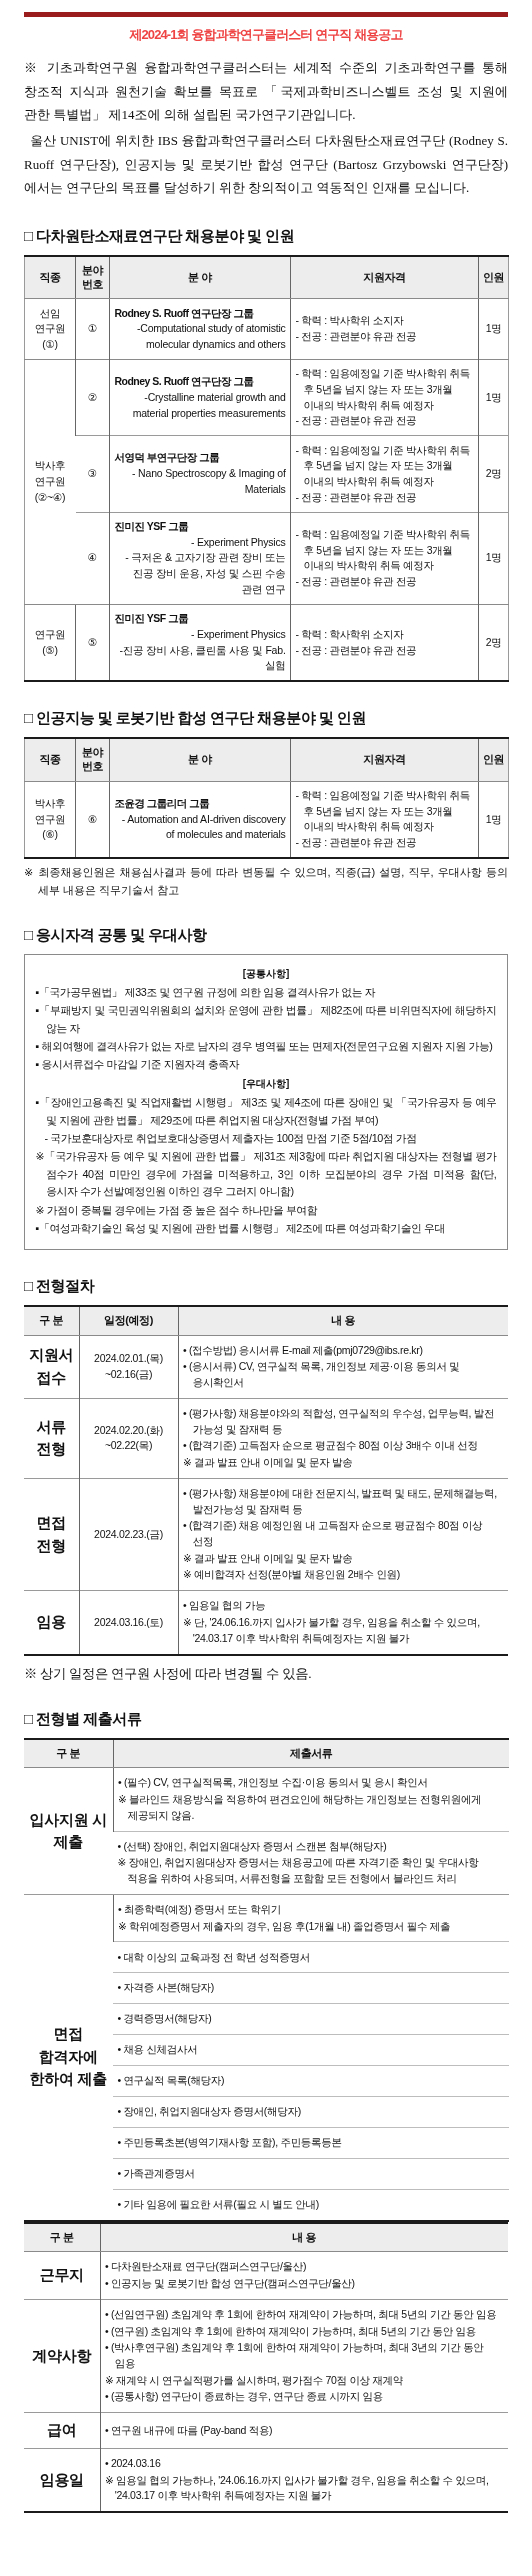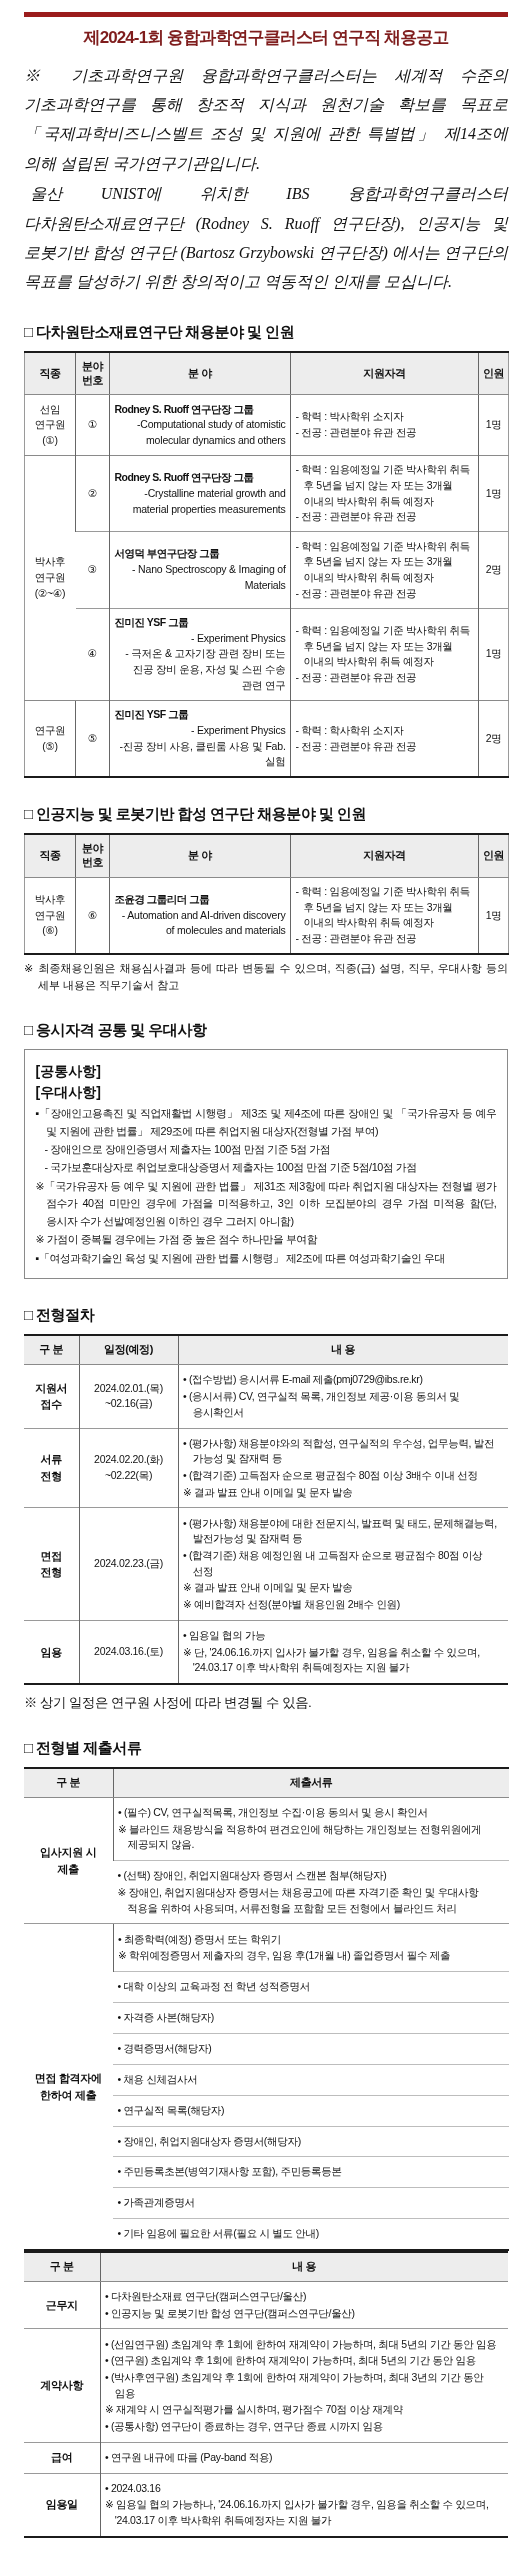--- a/index.html
+++ b/index.html
@@ -6,27 +6,27 @@
   html,body { background:#ffffff; }
   body {
     width:532px; margin:0 auto; color:#111;
     font-family:"Liberation Serif","DejaVu Serif",serif;
   }
   .page { width:532px; padding:12.4px 24px 35px 24px; }
 
   .top-rule { height:4.4px; background:#9b1c1c; margin-bottom:9px; }
   h1.doc-title {
     font-family:"Liberation Sans","DejaVu Sans",sans-serif;
-    font-size:17px; font-weight:bold; text-align:center;
-    color:#7f1d1d; letter-spacing:-0.9px; margin:3.5px 0 12.4px 0;
+    font-size:13px; font-weight:bold; text-align:center;
+    color:#ef4444; letter-spacing:-0.9px; margin:3.5px 0 12.4px 0;
   }
 
   .intro p {
-    font-size:16px; line-height:1.82; text-align:justify;
-    word-break:keep-all; margin-bottom:1.8px;font-style:italic;
+    font-size:13px; line-height:1.82; text-align:justify;
+    word-break:keep-all; margin-bottom:1.8px;
   }
   .intro p.p2 { text-indent:6.2px; }
 
   h2.sec-title {
     font-size:15px; font-weight:bold; letter-spacing:-0.4px;
     margin:27px 0 9px 0; word-break:keep-all;
   }
 
   
   table { width:100%; border-collapse:collapse; table-layout:fixed;
@@ -45,27 +45,27 @@
   table.job tbody tr.grp td { border-top:1.8px solid #8a8a8a; }
   td.c { text-align:center; white-space:pre-line;border-radius:6px; }
   .grp-name { font-weight:bold; letter-spacing:-0.5px; }
   .fdesc { letter-spacing:-0.2px;text-align:right; }
   .hang { padding-left:8px; text-indent:-8px; }
 
   
   table.plain td + td, table.plain th + th { border-left:0.9px solid #666; }
   table.plain tbody tr + tr > td { border-top:0.9px solid #9a9a9a;margin-left:48px; }
   table.plain tbody tr.sub > td { border-top:0.9px solid #bdbdbd; }
-  td.label { text-align:center; white-space:pre-line; font-weight:bold; font-size:11px; }
+  td.label { text-align:center; white-space:pre-line; font-weight:bold; font-size:15px; }
   td.det .hang2 { padding-left:9.8px; text-indent:-9.8px; margin:0.9px 0; }
 
   
   .box { border:0.9px solid #8a8a8a; padding:9px 10.6px 10.6px 10.6px; margin-top:3.5px;
          font-family:"Liberation Sans","DejaVu Sans",sans-serif; }
-  .box .bt { font-weight:bold; font-size:14px; margin:3.5px 0 2.7px 0; }
+  .box .bt { font-weight:bold; font-size:10px; margin:3.5px 0 2.7px 0;text-align:center; }
   .box .li { font-size:10.8px; line-height:1.62; letter-spacing:-0.4px;
              word-break:keep-all; text-align:justify;
              padding-left:10.6px; text-indent:-10.6px; margin:0.9px 0; }
   .box .li.ind1 { padding-left:19.5px; }
 
   .note-sans { font-family:"Liberation Sans","DejaVu Sans",sans-serif;
                font-size:11px; line-height:1.55; margin-top:5.3px;
                padding-left:14px; text-indent:-14px; word-break:keep-all; text-align:justify; }
   .note-serif { font-size:13.3px; margin-top:9px; letter-spacing:-0.3px; }
 </style>
@@ -210,24 +210,29 @@
           </td>
           <td class="c">1명</td>
         </tr>
       </tbody>
     </table>
   <p class="note-sans">※ 최종채용인원은 채용심사결과 등에 따라 변동될 수 있으며, 직종(급) 설명, 직무, 우대사항 등의 세부 내용은 직무기술서 참고</p>
 
   <h2 class="sec-title">□ 응시자격 공통 및 우대사항</h2>
   <div class="box">
     <div class="bt">[공통사항]</div>
+    <div id="elig-common">
+        <div class="li ind0">▪「국가공무원법」 제33조 및 연구원 규정에 의한 임용 결격사유가 없는 자</div>
+        <div class="li ind0">▪「부패방지 및 국민권익위원회의 설치와 운영에 관한 법률」 제82조에 따른 비위면직자에 해당하지 않는 자</div>
+        <div class="li ind0">▪ 해외여행에 결격사유가 없는 자로 남자의 경우 병역필 또는 면제자(전문연구요원 지원자 지원 가능)</div>
+        <div class="li ind0">▪ 응시서류접수 마감일 기준 지원자격 충족자</div>
+      </div>
     <div class="bt">[우대사항]</div>
     <div id="elig-pref">
         <div class="li ind0">▪「장애인고용촉진 및 직업재활법 시행령」 제3조 및 제4조에 따른 장애인 및 「국가유공자 등 예우 및 지원에 관한 법률」 제29조에 따른 취업지원 대상자(전형별 가점 부여)</div>
-        <div class="li ind1">- 장애인으로 장애인증명서 제출자는 100점 만점 기준 5점 가점</div>
         <div class="li ind1">- 국가보훈대상자로 취업보호대상증명서 제출자는 100점 만점 기준 5점/10점 가점</div>
         <div class="li ind0">※「국가유공자 등 예우 및 지원에 관한 법률」 제31조 제3항에 따라 취업지원 대상자는 전형별 평가 점수가 40점 미만인 경우에 가점을 미적용하고, 3인 이하 모집분야의 경우 가점 미적용 함(단, 응시자 수가 선발예정인원 이하인 경우 그러지 아니함)</div>
         <div class="li ind0">※ 가점이 중복될 경우에는 가점 중 높은 점수 하나만을 부여함</div>
         <div class="li ind0">▪「여성과학기술인 육성 및 지원에 관한 법률 시행령」 제2조에 따른 여성과학기술인 우대</div>
       </div>
   </div>
 
   <h2 class="sec-title">□ 전형절차</h2>
   <table class="plain" id="proc-table">
     <colgroup>

